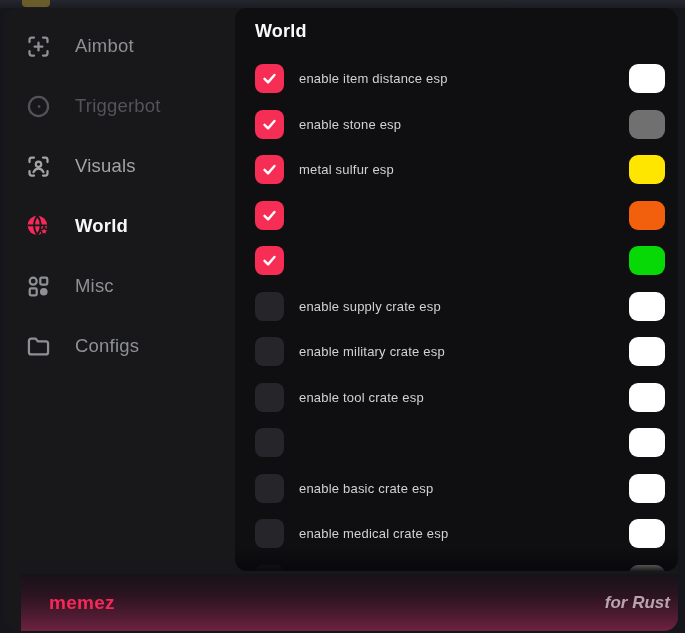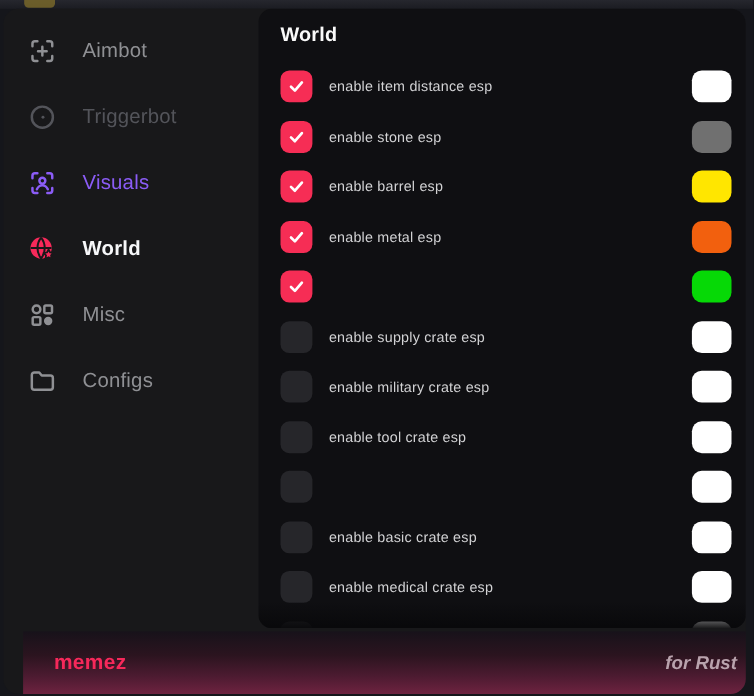--- a/index.html
+++ b/index.html
@@ -15,21 +15,21 @@
             background:#18181a; border-radius:14px; overflow:hidden; }
 
   
   .sidebar { position:absolute; left:0; top:0; width:232px; height:566px; padding-top:8px; }
   .nav-item { display:flex; align-items:center; height:60px; padding-left:22px; cursor:pointer; }
   .nav-icon { width:27px; height:27px; flex:0 0 27px; display:flex; align-items:center; justify-content:center; }
   .nav-icon svg { width:27px; height:27px; display:block; }
   .nav-label { margin-left:23px; font-size:18.5px; letter-spacing:.2px; }
   .tone-default .nav-icon, .tone-default .nav-label { color:#8f9094; }
   .tone-muted   .nav-icon, .tone-muted   .nav-label { color:#53545a; }
-  .tone-bright  .nav-icon, .tone-bright  .nav-label { color:#8b5cf6; }
+  .tone-bright  .nav-icon, .tone-bright  .nav-label { color:#a3a3a3; }
   .tone-active  .nav-icon  { color:#f7295a; }
   .tone-active  .nav-label { color:#f6f7f9; font-weight:600; }
 
   
   .panel { position:absolute; left:232px; top:0; width:443px; height:563px;
            background:#0f0f12; border-radius:12px; overflow:hidden; }
   .panel-title { padding:14px 0 0 20px; font-size:18px; line-height:19px;
                  font-weight:600; color:#fafafa; letter-spacing:.2px; }
   .rows { margin-top:15px; }
   .row { display:flex; align-items:center; height:45.5px; padding-left:20px; }
@@ -146,31 +146,30 @@
     <span class="row-label">enable stone esp</span>
     <span class="swatch" style="background: rgb(112, 112, 112);"></span>
   </div>
 
   <div class="row">
     <span class="checkbox checked">
               <svg viewBox="0 0 24 24" fill="none" stroke="#ffffff" stroke-width="3.4" stroke-linecap="round" stroke-linejoin="round">
                 <path d="M5 12.5l5 5L19 7"></path>
               </svg>
             </span>
-    <span class="row-label">enable barrel esp</span>
+    <span class="row-label">metal sulfur esp</span>
     <span class="swatch" style="background: rgb(255, 230, 0);"></span>
   </div>
 
   <div class="row">
     <span class="checkbox checked">
               <svg viewBox="0 0 24 24" fill="none" stroke="#ffffff" stroke-width="3.4" stroke-linecap="round" stroke-linejoin="round">
                 <path d="M5 12.5l5 5L19 7"></path>
               </svg>
             </span>
-    <span class="row-label">enable metal esp</span>
     <span class="swatch" style="background: rgb(242, 96, 14);"></span>
   </div>
 
   <div class="row">
     <span class="checkbox checked">
               <svg viewBox="0 0 24 24" fill="none" stroke="#ffffff" stroke-width="3.4" stroke-linecap="round" stroke-linejoin="round">
                 <path d="M5 12.5l5 5L19 7"></path>
               </svg>
             </span>
     <span class="swatch" style="background: rgb(6, 217, 6);"></span>

